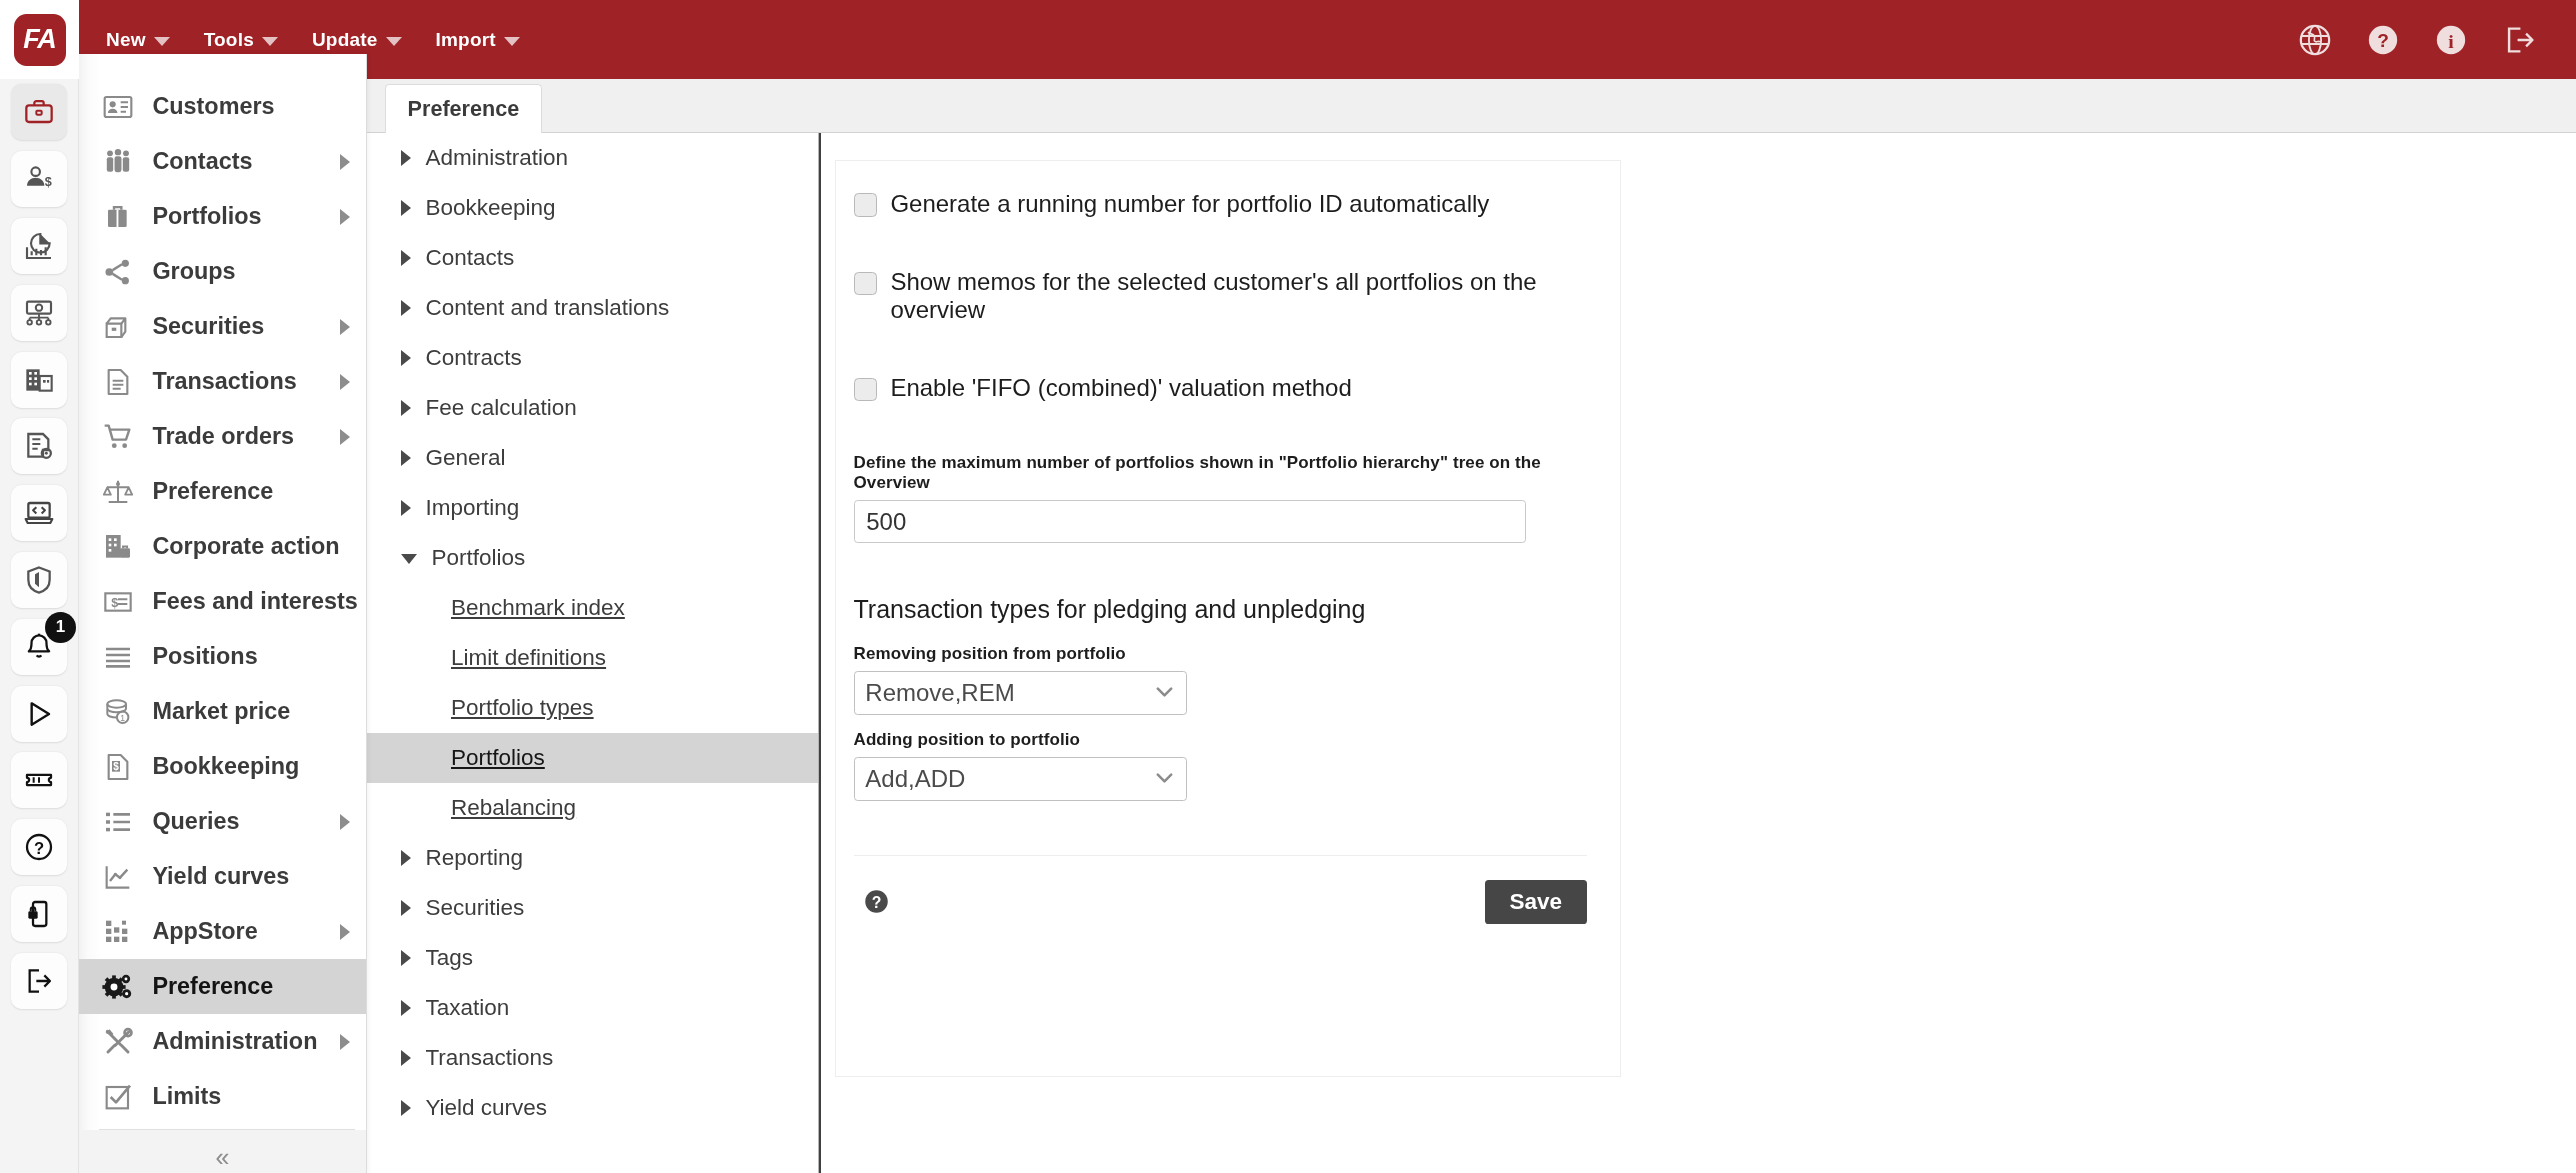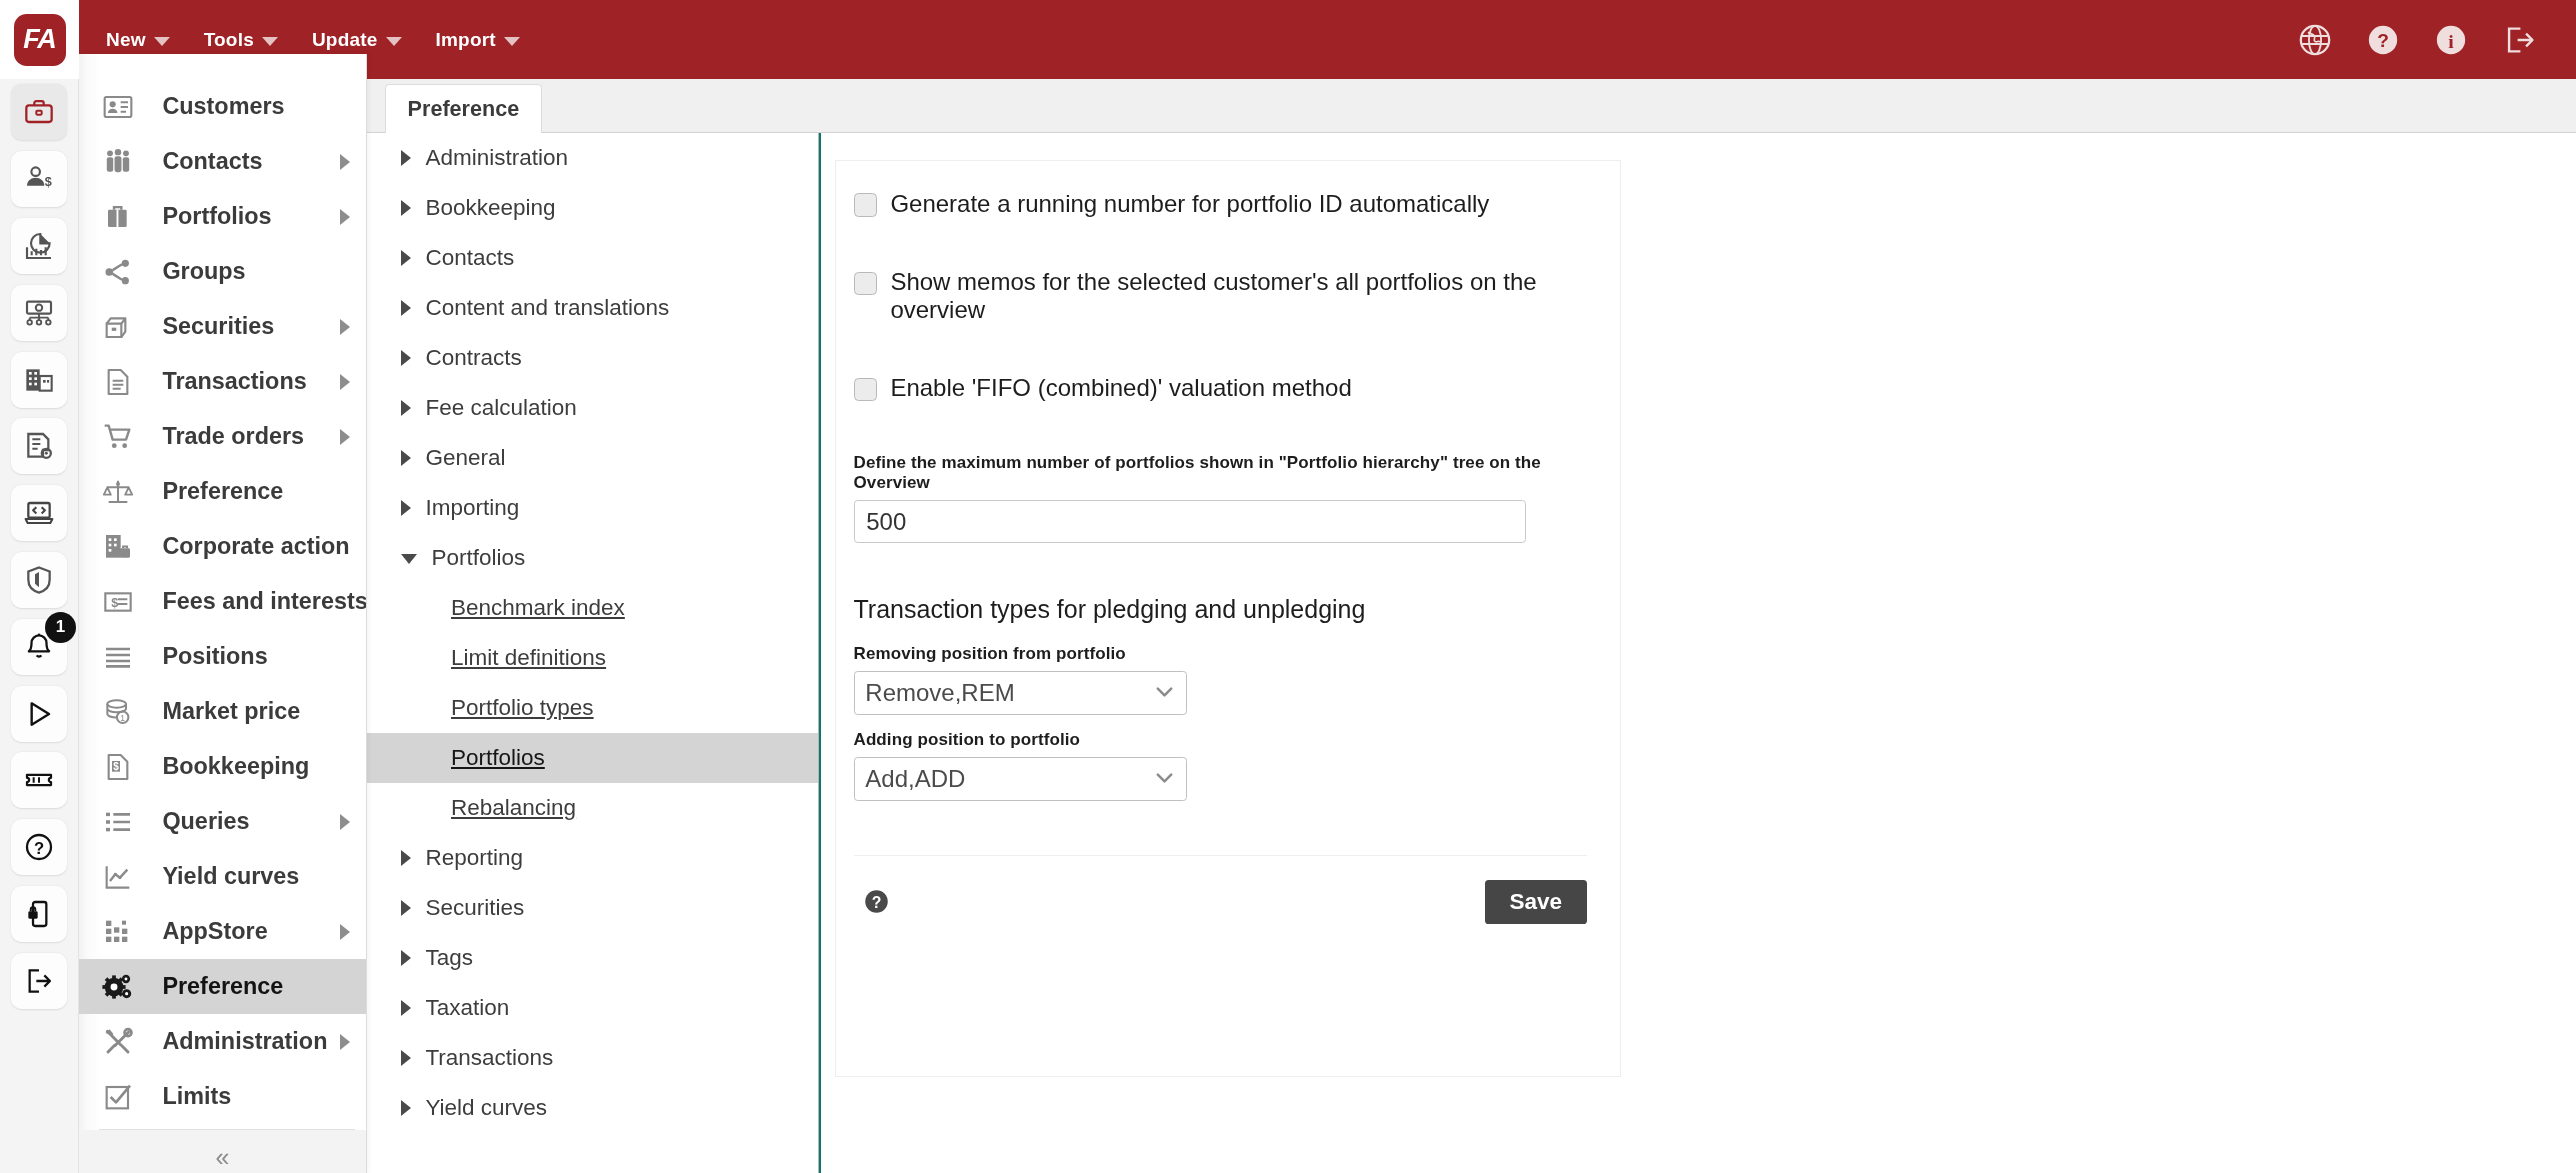--- a/index.html
+++ b/index.html
@@ -2,21 +2,21 @@
 <html style="font-size:14.4px"><head>
 <meta charset="utf-8">
 <style>
   * { box-sizing: border-box; margin: 0; padding: 0; }
   html, body {
     width: 2576px; height: 1174px;
     overflow: hidden;
     font-family: "Liberation Sans", sans-serif;
     background: #ffffff;
   }
-  #app { position: relative; width: 2576px; height: 1174px; background:#0f766e; }
+  #app { position: relative; width: 2576px; height: 1174px; background:#404040; }
 
   
   .topbar {
     position: absolute; left: 79px; top: 0; right: 0; height: 79px;
     background: #9e2226;
     display: flex; align-items: center;
   }
   .topbar-menus { display: flex; align-items: center; padding-left: 27px; gap: 34px; }
   .topmenu {
     color: #ffffff; font-size: 19px; font-weight: bold;
@@ -71,21 +71,21 @@
   
   .navmenu {
     position: absolute; left: 79px; top: 54px; width: 288px; bottom: 0;
     background: linear-gradient(to right, #f2f2f2 0px, #fbfbfb 9px, #ffffff 23.4px);
     border-right: 0.9px solid #dcdcdc;
     box-shadow: 1.8px 0 5.4px rgba(0,0,0,.06);
     overflow: hidden; z-index: 4; padding-top: 25px;
   }
   .navitem {
     display: flex; align-items: center; height: 55px; padding-left: 23.4px;
-    gap: 28px; cursor: pointer; position: relative;
+    gap: 18px; cursor: pointer; position: relative;
   }
   .navitem.active { background: #d4d4d4; }
   .navitem .nicon { width: 32px; height: 32px; flex: none; display:block; }
   .navitem .nicon svg { width: 32px; height: 32px; display:block; }
   .navlabel { font-size: 23.4px; font-weight: bold; color: #3b3b3b; white-space: nowrap; }
   .navitem.active .navlabel { color: #141414; }
   .navarrow {
     position: absolute; right: 16px; width: 0; height: 0;
     border-top: 8px solid transparent; border-bottom: 8px solid transparent;
     border-left: 10px solid #8d8d8d;

